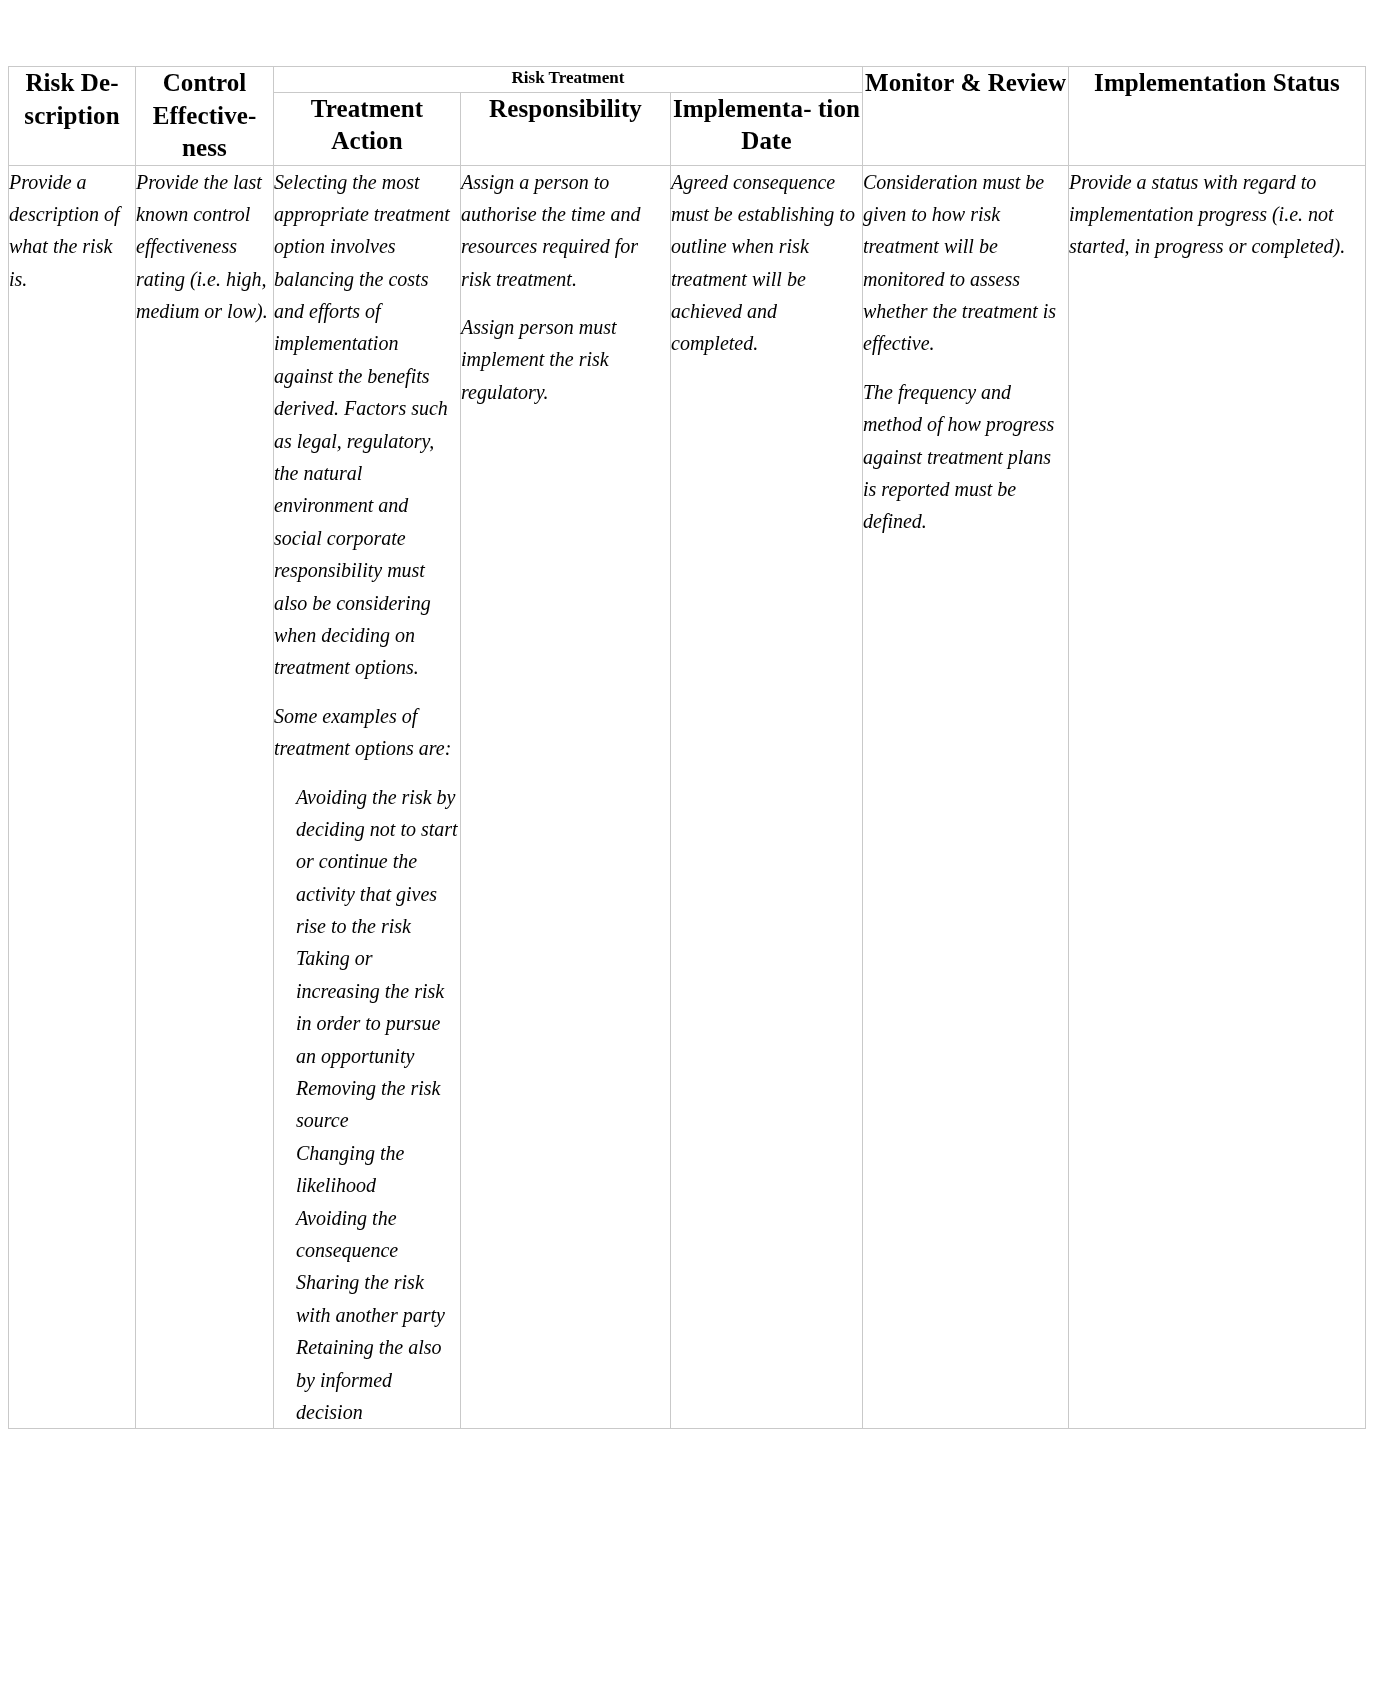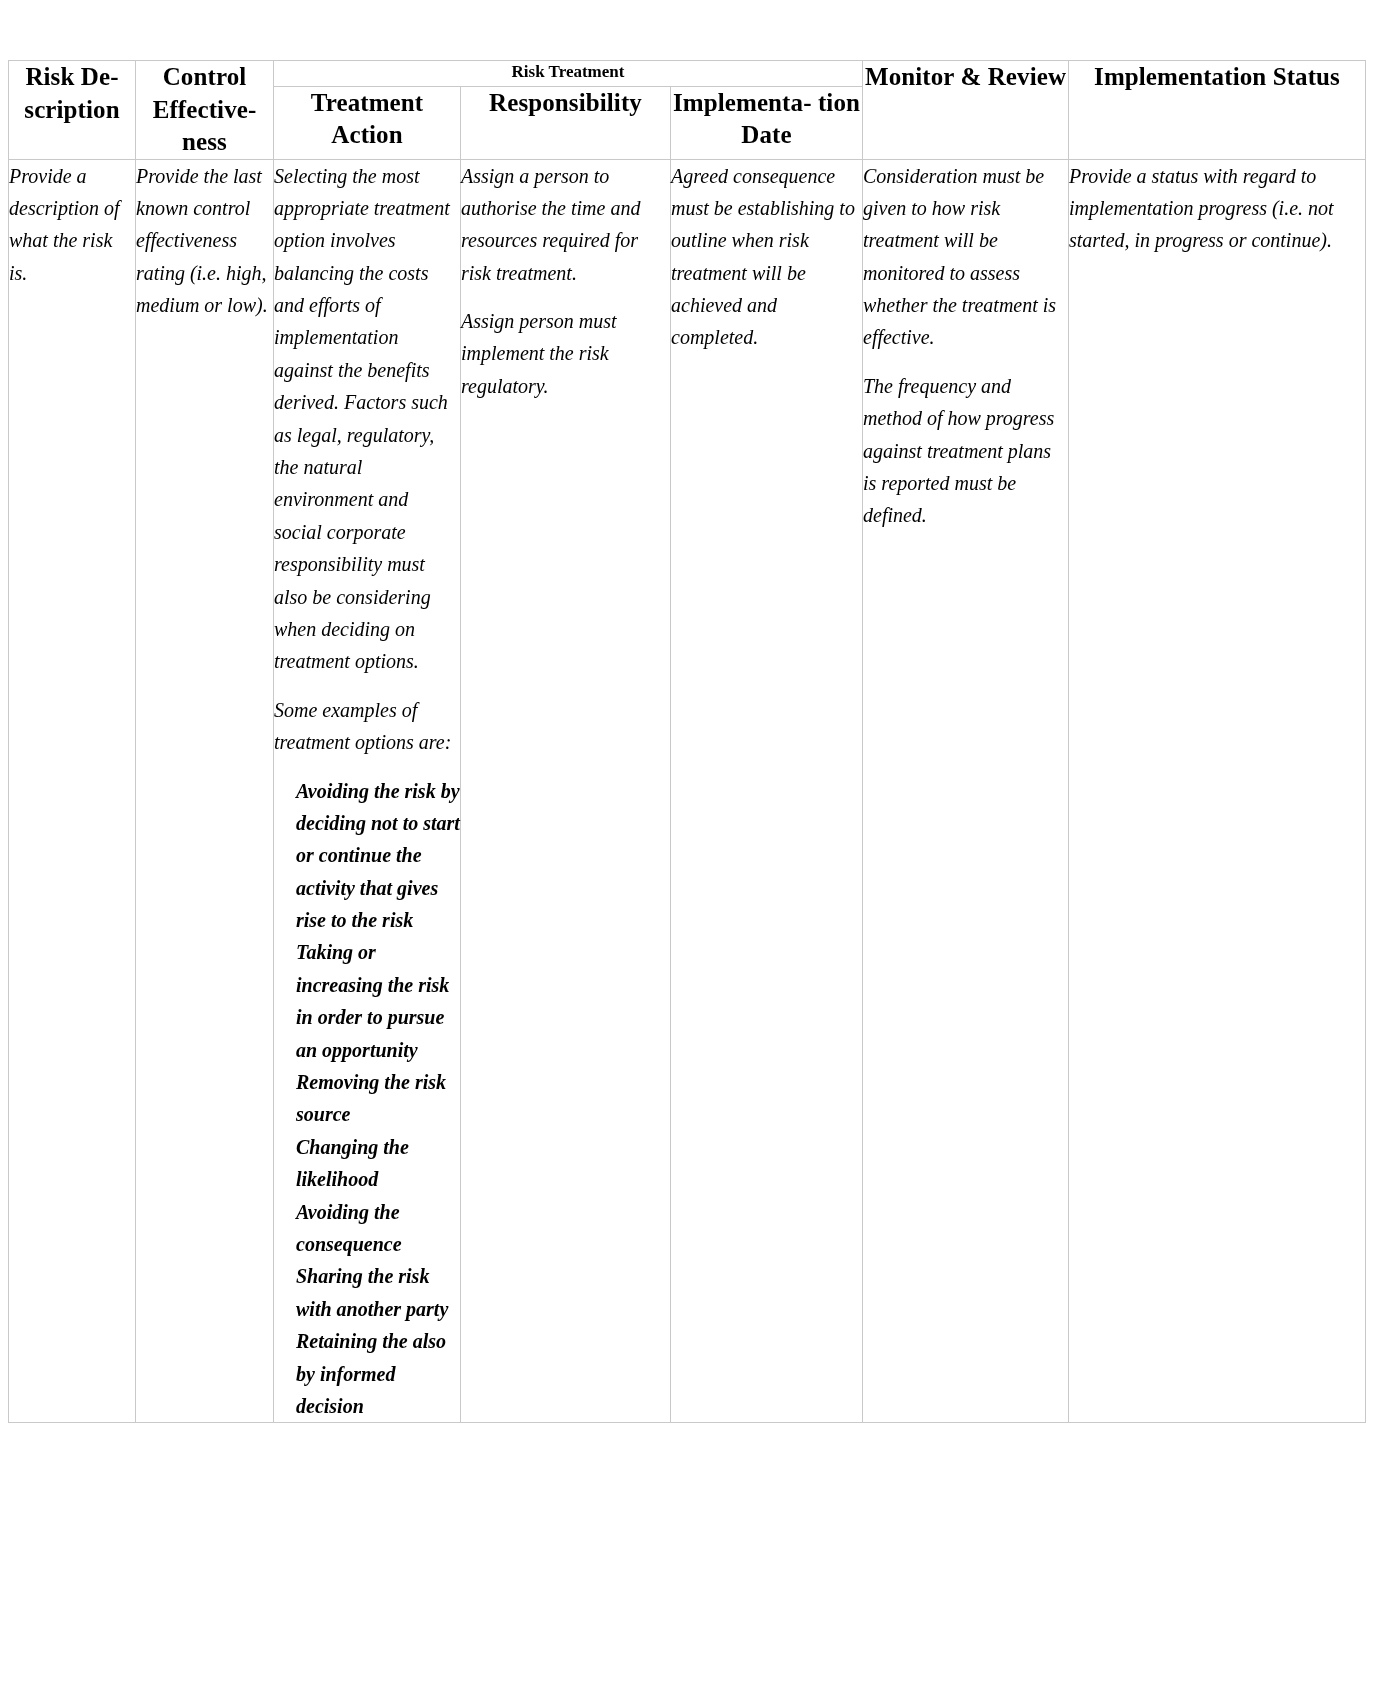--- a/index.html
+++ b/index.html
@@ -18,21 +18,21 @@
   .page {
     position: relative;
     width: 1373px;
     height: 1688px;
     background: #ffffff;
     box-sizing: border-box;
   }
 
   table.risk-table {
     position: absolute;
-    top: 60px;
+    top: 66px;
     left: 8px;
     width: 1357px;
     border-collapse: collapse;
     table-layout: fixed;
     background: #ffffff;
   }
 
   table.risk-table td,
   table.risk-table th {
     border: 1px solid #c9c9c9;
@@ -88,21 +88,20 @@
   }
 
   p.indent {
     margin-left: 22px;
   }
 
   ul.opts {
     list-style: none;
     margin: 0;
     padding: 0 0 0 22px;
-    font-weight: bold;
   }
   ul.opts li {
     margin: 0;
     padding: 0;
   }
 </style>
 </head>
 <body>
 
 <div class="page">
@@ -182,20 +181,20 @@
         <td class="body-cell">
           <p>Agreed consequence must be establishing to outline when risk treatment will be achieved and completed.</p>
         </td>
 
         <td class="body-cell">
           <p>Consideration must be given to how risk treatment will be monitored to assess whether the treatment is effective.</p>
           <p>The frequency and method of how progress against treatment plans is reported must be defined.</p>
         </td>
 
         <td class="body-cell">
-          <p>Provide a status with regard to implementation progress (i.e. not started, in progress or continue).</p>
+          <p>Provide a status with regard to implementation progress (i.e. not started, in progress or completed).</p>
         </td>
 
       </tr>
     </tbody>
   </table>
 
 </div>
 
 </body></html>

